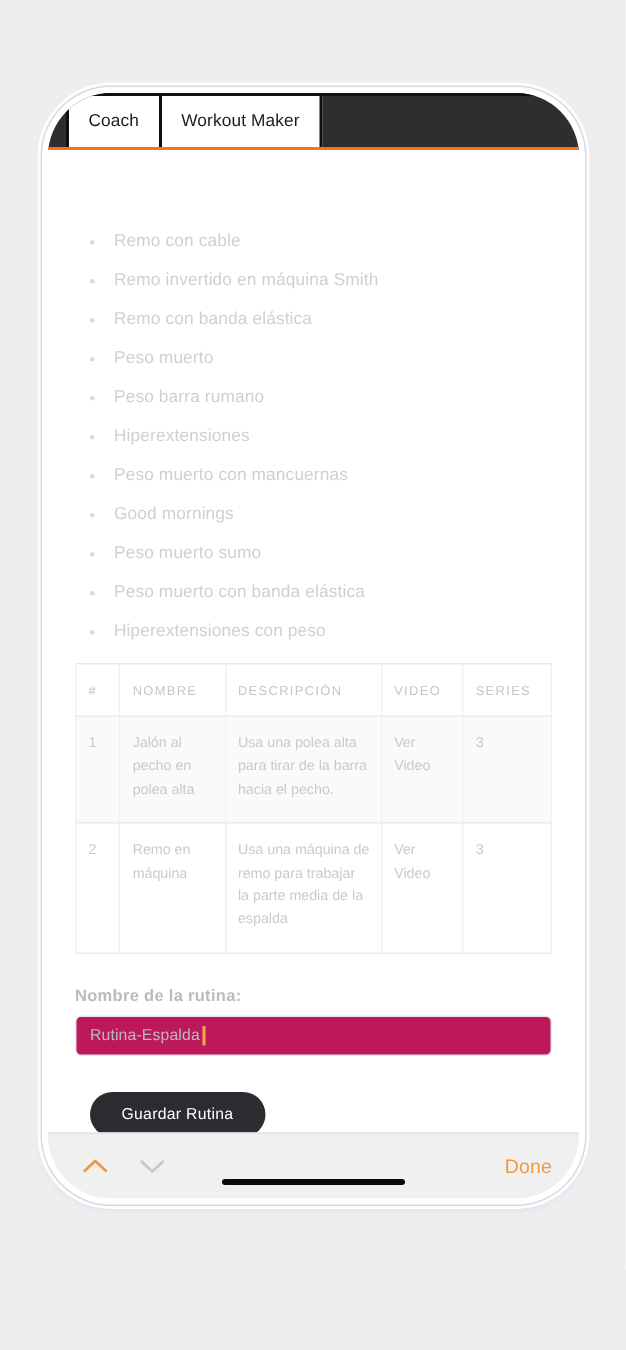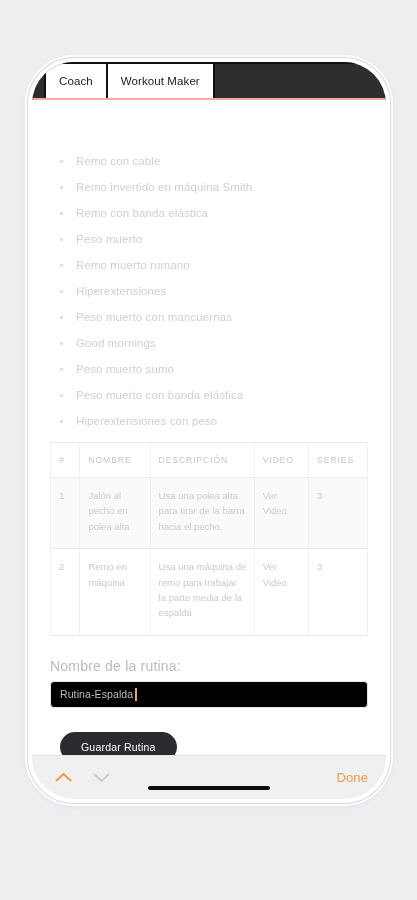--- a/index.html
+++ b/index.html
@@ -105,21 +105,21 @@
   }
 
   .wifi-icon { line-height: 0; }
   .battery-icon { line-height: 0; }
 
   
   .tab-bar {
     height: 38px;
     background: #2e2e2e;
     border-top: 2px solid #111;
-    border-bottom: 2px solid #fca5a5;
+    border-bottom: 2px solid #f97316;
     display: flex;
     align-items: stretch;
     padding-left: 12px;
   }
 
   .tab {
     background: #ffffff;
     border-left: 2px solid #101010;
     border-right: 2px solid #101010;
     display: flex;
@@ -219,33 +219,34 @@
   .col-desc  { width: 92px; }
   .col-video { width: 48px; }
   .col-series{ width: 52px; }
 
   .video-link { color: #c9cacd; text-decoration: none; cursor: pointer; }
 
   
   .form-block { margin-top: 22px; }
 
   .field-label {
-    font-size: 14px;
+    font-size: 11px;
     color: #b9bbbe;
     letter-spacing: 0.2px;
     margin-bottom: 7px;
     display: block;
+    font-weight: bold;
   }
 
   .name-input {
     width: 100%;
     height: 27px;
     border: 1px solid #e7e8ea;
     border-radius: 4px;
-    background: #000000;
+    background: #be185d;
     font-family: "Liberation Sans", sans-serif;
     font-size: 10.5px;
     color: #babcbf;
     padding: 0 9px;
     outline: none;
     letter-spacing: 0.1px;
   }
 
   .input-shell { position: relative; }
   .caret {
@@ -332,21 +333,21 @@
       </div>
     </div>
 
     <div class="content">
 
       <ul class="exercise-list">
         <li>Remo con cable</li>
         <li>Remo invertido en máquina Smith</li>
         <li>Remo con banda elástica</li>
         <li>Peso muerto</li>
-        <li>Remo muerto rumano</li>
+        <li>Peso barra rumano</li>
         <li>Hiperextensiones</li>
         <li>Peso muerto con mancuernas</li>
         <li>Good mornings</li>
         <li>Peso muerto sumo</li>
         <li>Peso muerto con banda elástica</li>
         <li>Hiperextensiones con peso</li>
       </ul>
 
       <div class="routine-table-wrap">
         <table class="routine-table">

